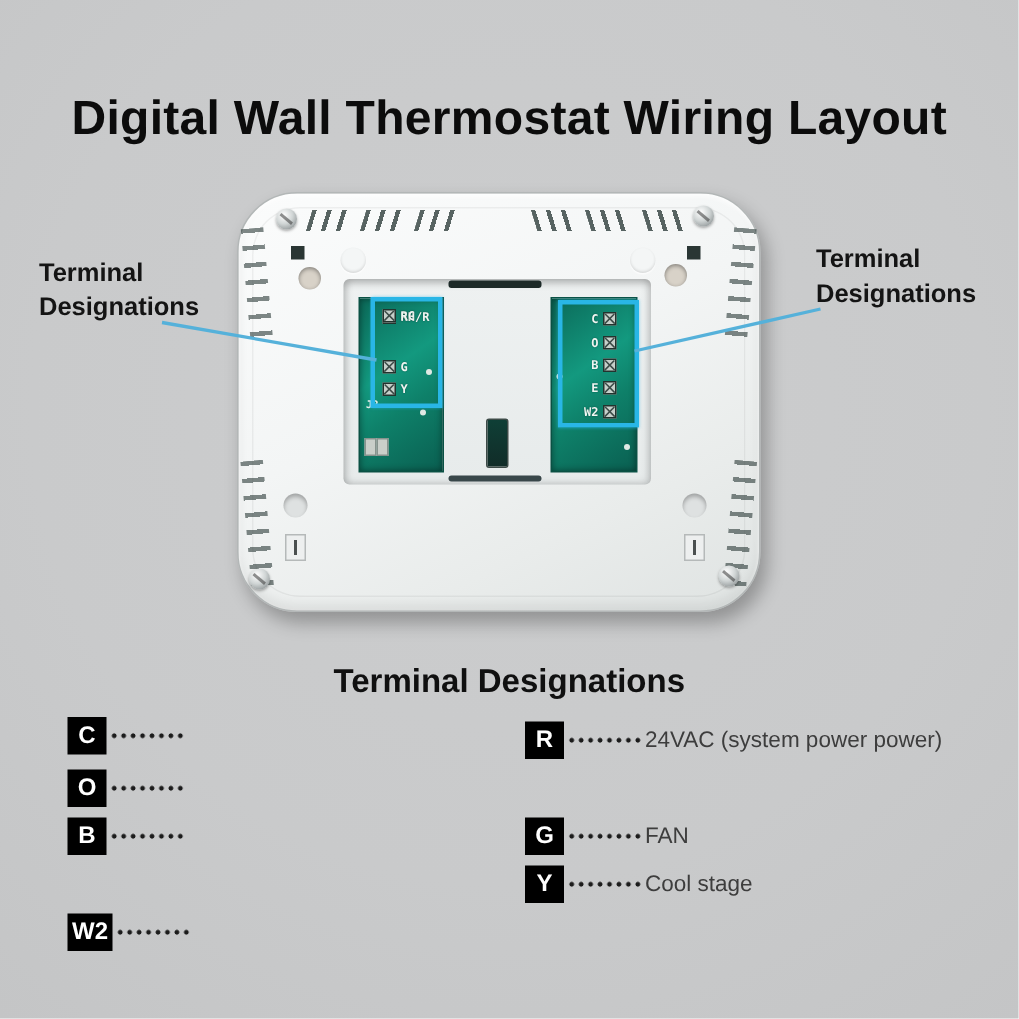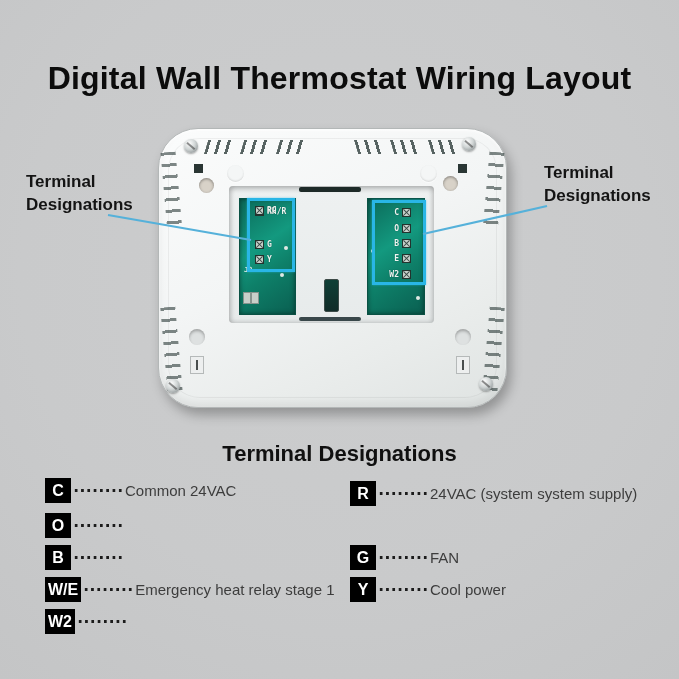--- a/index.html
+++ b/index.html
@@ -223,49 +223,44 @@
   <svg class="callout-svg" width="679" height="679" viewBox="0 0 679 679">
     <line x1="108" y1="215" x2="251" y2="240" stroke-width="2.2" stroke="#55b1da"></line>
     <line x1="547" y1="206" x2="423" y2="234" stroke-width="2.2" stroke="#55b1da"></line>
   </svg>
 
   <div class="legend-heading">Terminal Designations</div>
 
   <div class="legend-row" style="left:45px; top:478px">
     <span class="term-badge">C</span>
     <span class="leader"></span>
-    <span class="term-desc"><span>Common 24VAC</span></span>
+    <span class="term-desc"></span>
   </div>
   <div class="legend-row" style="left:45px; top:513px">
     <span class="term-badge">O</span>
     <span class="leader"></span>
   </div>
   <div class="legend-row" style="left:45px; top:545px">
     <span class="term-badge">B</span>
     <span class="leader"></span>
   </div>
-  <div class="legend-row" style="left:45px; top:577px">
-    <span class="term-badge">W/E</span>
-    <span class="leader"></span>
-    <span class="term-desc">Emergency heat relay stage 1</span>
-  </div>
   <div class="legend-row" style="left:45px; top:609px">
     <span class="term-badge">W2</span>
     <span class="leader"></span>
   </div>
 
   <div class="legend-row" style="left:350px; top:481px">
     <span class="term-badge">R</span>
     <span class="leader"></span>
-    <span class="term-desc">24VAC (system system supply)</span>
+    <span class="term-desc">24VAC (system power power)</span>
   </div>
   <div class="legend-row" style="left:350px; top:545px">
     <span class="term-badge">G</span>
     <span class="leader"></span>
     <span class="term-desc">FAN</span>
   </div>
   <div class="legend-row" style="left:350px; top:577px">
     <span class="term-badge">Y</span>
     <span class="leader"></span>
-    <span class="term-desc">Cool power</span>
+    <span class="term-desc">Cool stage</span>
   </div>
 
 </div>
 
 </body></html>

